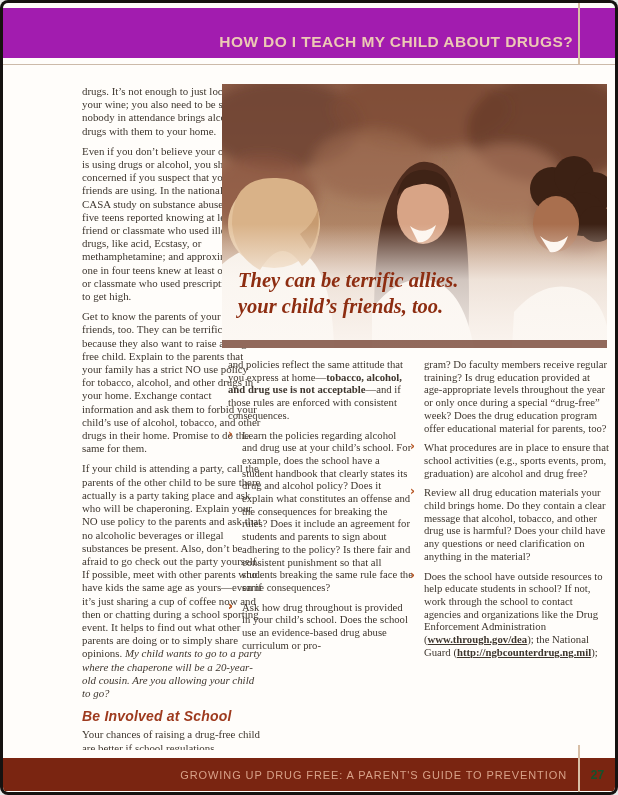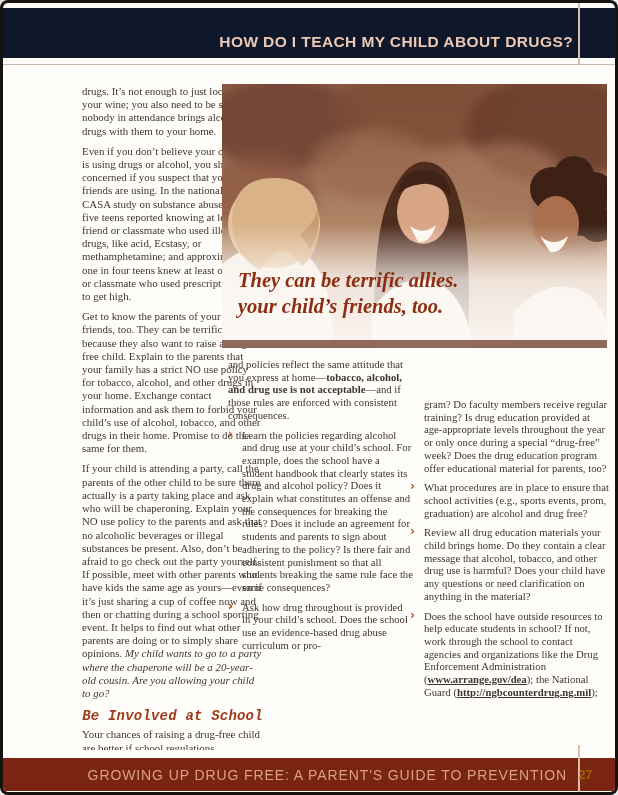--- a/index.html
+++ b/index.html
@@ -8,21 +8,21 @@
     background:#161210; border-radius:8px; overflow:hidden;
     font-family:"Liberation Serif","DejaVu Serif",serif;
   }
   .inner {
     position:absolute; top:3px; left:3px; right:3px; bottom:3px;
     background:#fffdfa; border-radius:5px; overflow:hidden;
   }
   
   .header-bar {
     position:absolute; top:5px; left:0; right:0; height:50px;
-    background:#0f172a;
+    background:#a21caf;
     display:flex; align-items:flex-end; justify-content:flex-end;
     padding:0 42px 7px 0; box-sizing:border-box;
   }
   .header-title {
     font-family:"Liberation Sans","DejaVu Sans",sans-serif;
     font-weight:700; font-size:15.5px; letter-spacing:.4px;
     color:#ecc9b4; white-space:nowrap;
   }
   .header-vline { position:absolute; top:0; left:575px; width:2px; height:61px; background:#d8bfa6; }
   .top-rule { position:absolute; top:61px; left:0; right:0; height:1px; background:#ccbaa9; }
@@ -32,67 +32,67 @@
   .para { margin:0 0 7px 0; }
   .italic { font-style:italic; }
   .bold { font-weight:700;text-align:center; }
 
   
   .left-col {
     position:absolute; top:82px; left:35px; width:181px; bottom:42px;
     font-size:10.9px; line-height:13.2px; overflow:hidden; text-align:left;margin-left:44px;
   }
   .sub-head {
-    font-family:Liberation Mono, monospace;
+    font-family:Liberation Sans, sans-serif;
     font-style:italic; font-weight:700; font-size:14px;
-    color:#9e3a1e; margin:10px 0 5px 0; letter-spacing:.2px;text-align:center;
+    color:#9e3a1e; margin:10px 0 5px 0; letter-spacing:.2px;
   }
 
   
   .photo-wrap { position:absolute; top:81px; left:219px; width:385px; height:264px; overflow:hidden; }
   .photo-wrap svg { display:block; }
   .pull-quote {
     position:absolute; top:264px; left:235px; width:360px;
     font-style:italic; font-weight:700; font-size:20.5px; line-height:26px;
     color:#8d2d11;
   }
 
   
   .col {
     position:absolute; top:355px; bottom:40px; overflow:hidden;
     font-size:10.7px; line-height:12.7px;
   }
   .mid-col { left:225px; width:185px; }
-  .right-col { left:407px; width:199px;margin-top:40px; }
+  .right-col { left:407px; width:199px; }
   .bullet-item { position:relative; padding-left:14px; margin:0 0 7px 0; }
   .bullet-marker {
     position:absolute; left:0; top:-1px;
     font-family:"DejaVu Sans",sans-serif; font-weight:700; font-size:12px;
     color:#b5521f;
   }
   .indent-para { padding-left:14px; margin:0 0 7px 0; }
   .doc-link { font-weight:700; text-decoration:underline; color:#3e362e; }
 
   
   .footer-bar {
     position:absolute; left:0; right:0; bottom:1px; height:33px;
     background:#7a2511;
     display:flex; align-items:center; justify-content:flex-end;
     padding-right:48px; box-sizing:border-box;
   }
   .footer-title {
     font-family:"Liberation Sans","DejaVu Sans",sans-serif;
-    font-size:14px; letter-spacing:.9px; color:#d8a188; white-space:nowrap;
+    font-size:11px; letter-spacing:.9px; color:#d8a188; white-space:nowrap;
   }
   .footer-vline { position:absolute; bottom:0; left:575px; width:2px; height:47px; background:#d8bfa6; }
   .page-num {
-    position:absolute; right:12px; bottom:1px; width:35px; height:33px;
+    position:absolute; right:0; bottom:1px; width:35px; height:33px;
     display:flex; align-items:center; justify-content:center;
     font-family:"Liberation Sans","DejaVu Sans",sans-serif;
-    font-weight:700; font-size:12px; color:#a16207;
+    font-weight:700; font-size:12px; color:#14532d;
   }
 </style>
 </head>
 <body>
 
 <div class="page">
   <div class="inner">
 
     <div class="header-bar">
       <span class="header-title">HOW DO I TEACH MY CHILD ABOUT DRUGS?</span>
@@ -198,21 +198,21 @@
       <div class="bullet-item">
         <span class="bullet-marker">›</span>
         <span>What procedures are in place to ensure that school activities (e.g., sports events, prom, graduation) are alcohol and drug free?</span>
       </div>
       <div class="bullet-item">
         <span class="bullet-marker">›</span>
         <span>Review all drug education materials your child brings home. Do they contain a clear message that alcohol, tobacco, and other drug use is harmful? Does your child have any questions or need clarification on anything in the material?</span>
       </div>
       <div class="bullet-item">
         <span class="bullet-marker">›</span>
-        <span>Does the school have outside resources to help educate students in school? If not, work through the school to contact agencies and organizations like the Drug Enforcement Administration (</span><a class="doc-link">www.arrange.gov/dea</a><span>); the National Guard (</span><a class="doc-link">http://ngbcounterdrug.ng.mil</a><span>);</span>
+        <span>Does the school have outside resources to help educate students in school? If not, work through the school to contact agencies and organizations like the Drug Enforcement Administration (</span><a class="doc-link">www.through.gov/dea</a><span>); the National Guard (</span><a class="doc-link">http://ngbcounterdrug.ng.mil</a><span>);</span>
       </div>
     </div>
 
     <div class="footer-bar">
       <span class="footer-title">GROWING UP DRUG FREE: A PARENT'S GUIDE TO PREVENTION</span>
     </div>
     <div class="footer-vline"></div>
     <div class="page-num">27</div>
 
   </div>

